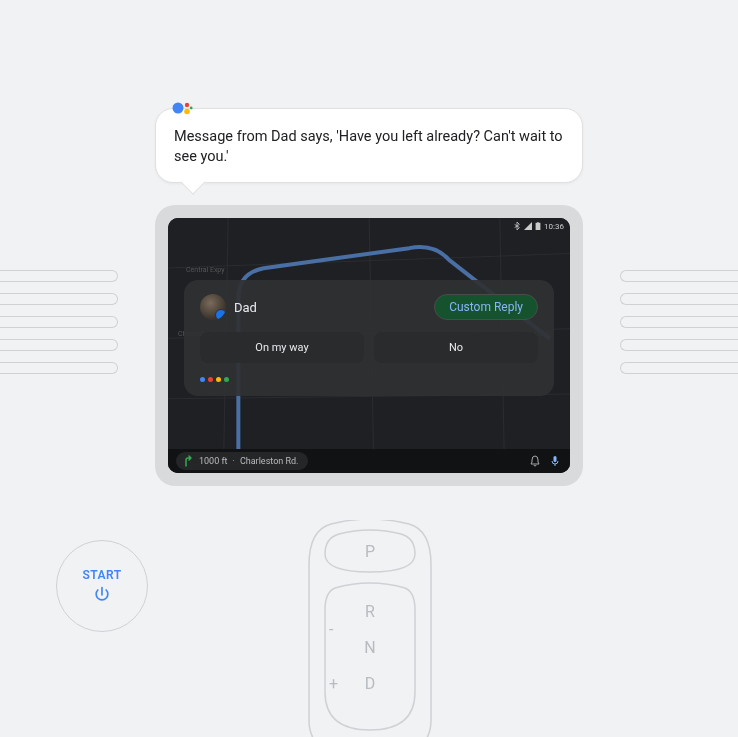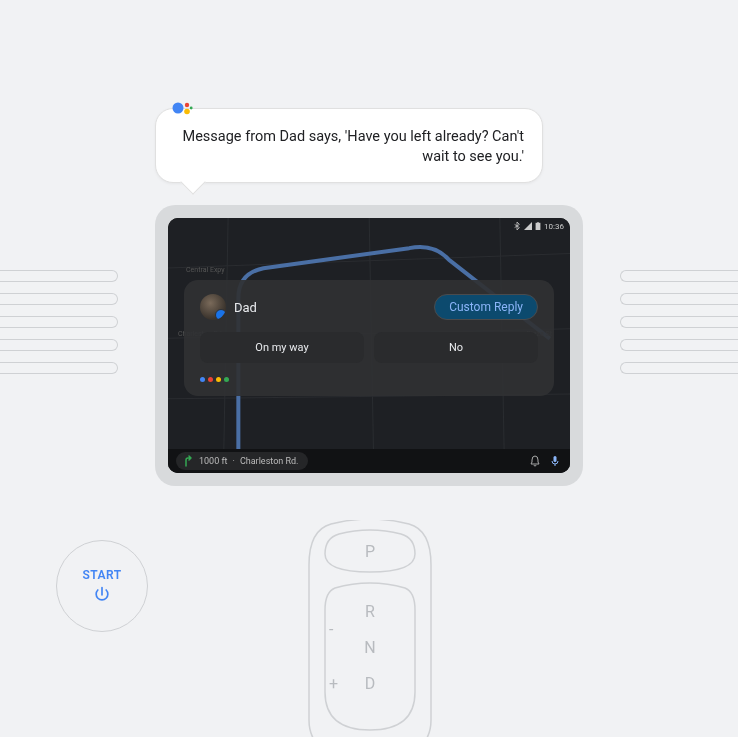--- a/index.html
+++ b/index.html
@@ -9,27 +9,26 @@
     font-family: -apple-system, BlinkMacSystemFont, "Segoe UI", Roboto, Arial, sans-serif;
     position: relative;
     overflow: hidden;
   }
 
   
   .bubble {
     position: absolute;
     left: 155px;
     top: 108px;
-    width: 388px;
+    width: 428px;
     background: #fff;
     border: 1px solid #e0e0e0;
     border-radius: 18px;
     padding: 14px 18px 14px 18px;
     box-shadow: 0 1px 3px rgba(0,0,0,0.05);
-    text-align: right;
   }
   .assistant-logo {
     position: absolute;
     left: 14px;
     top: -11px;
     width: 24px;
     height: 24px;
   }
   .bubble-text {
     font-size: 14.5px;
@@ -137,21 +136,21 @@
     border: 1.5px solid #303133;
   }
   .sender-name {
     font-size: 13px;
     color: #e8eaed;
     font-weight: 400;
   }
   .custom-reply {
     font-size: 12px;
     color: #8ab4f8;
-    background: #0c4a6e;
+    background: #14532d;
     border: 1px solid #4a4b4d;
     border-radius: 14px;
     padding: 5px 14px;
     cursor: pointer;
   }
   .chips {
     display: flex;
     gap: 10px;
   }
   .chip {

